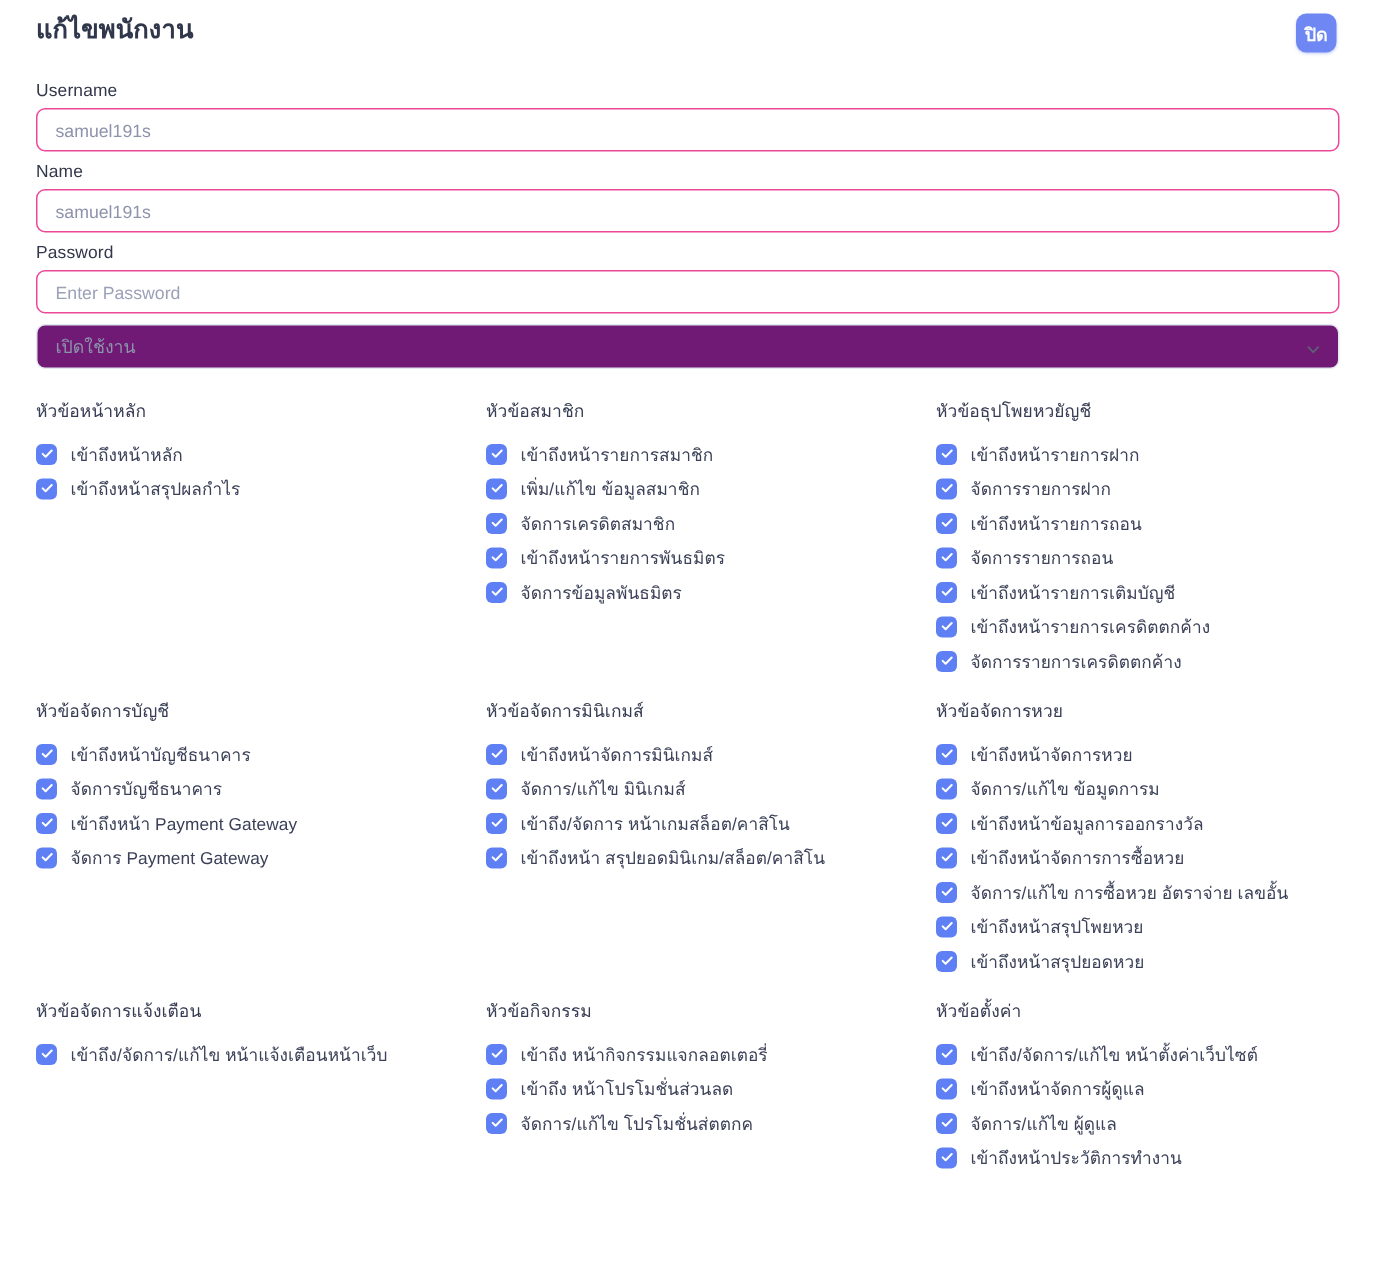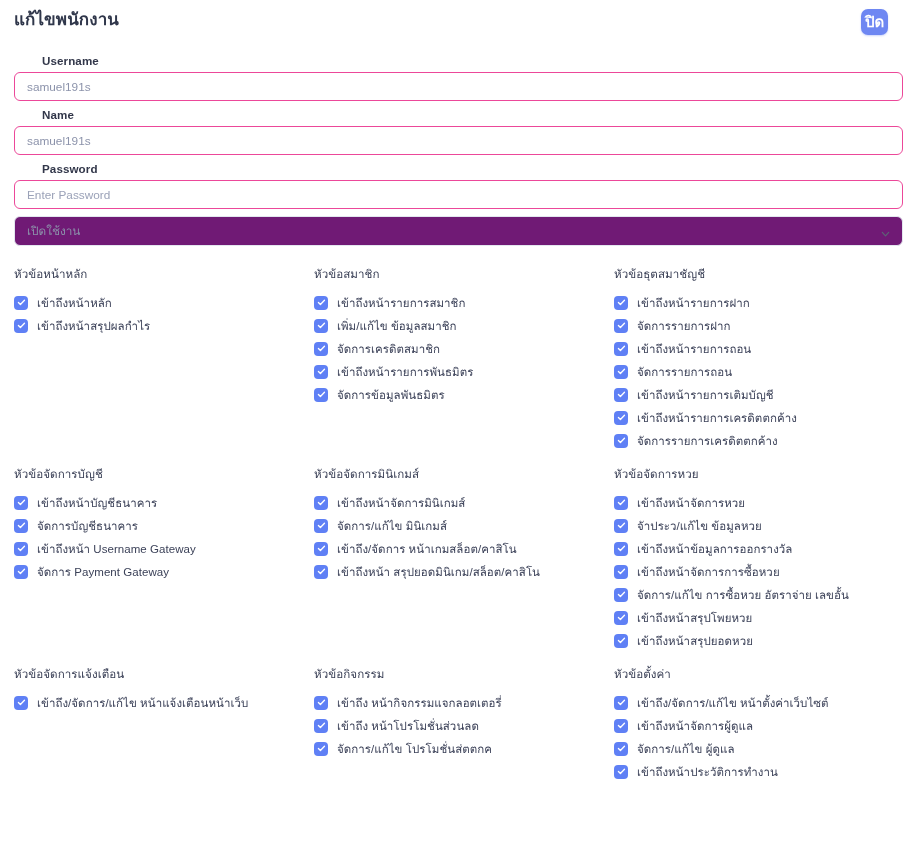--- a/index.html
+++ b/index.html
@@ -13,21 +13,21 @@
     height: 847px;
     font-family: "Liberation Sans", "DejaVu Sans", sans-serif;
     color: #32325d;
     overflow: hidden;
     position: relative;
   }
 
   .page {
     width: 917px;
     height: 847px;
-    padding: 0 14px;
+    padding: 0 24px;
     position: relative;
   }
 
   
   .header {
     height: 48px;
     display: flex;
     align-items: flex-start;
     justify-content: space-between;
     padding-top: 8px;
@@ -38,44 +38,43 @@
     color: #30374b;
     line-height: 24px;
     letter-spacing: 0.1px;
   }
   .close-button {
     width: 27px;
     height: 26px;
     border-radius: 7px;
     background: #6e87f2;
     color: #ffffff;
-    font-size: 15px;
+    font-size: 12px;
     font-weight: 700;
     display: flex;
     align-items: center;
     justify-content: center;
     border: none;
     cursor: pointer;
     margin-top: 1px;
-    margin-right: 15px;
+    margin-right: 2px;
     font-family: Liberation Mono, monospace;
     box-shadow: 0 1px 2px rgba(110,135,242,0.35);
   }
 
   
   .form-area { padding-top: 6px; }
   .field { margin-bottom: 7px; }
   .field-label {
     font-size: 11.6px;
-    font-weight: 700;
+    font-weight: 400;
     color: #32374a;
     display: block;
     margin-bottom: 5px;
     letter-spacing: 0.1px;
-    margin-left: 28px;
   }
   .text-input {
     display: block;
     width: 100%;
     height: 29px;
     border: 1px solid #ec4899;
     border-radius: 6px;
     padding: 0 12px;
     font-size: 11.8px;
     color: #8c93ab;
@@ -254,21 +253,21 @@
         <div class="perm-row">
           <span class="cbox">
             <svg width="9" height="9" viewBox="0 0 10 10" fill="none">
               <path d="M1.6 5.1 L3.8 7.2 L8.3 2.6" stroke="#ffffff" stroke-width="1.5" stroke-linecap="round" stroke-linejoin="round"></path>
             </svg>
           </span>
           <span class="perm-label">จัดการข้อมูลพันธมิตร</span>
         </div>
       </div>
       <div class="perm-group">
-        <div class="group-title">หัวข้อธุตสมาชัญชี</div>
+        <div class="group-title">หัวข้อธุปโพยหวยัญชี</div>
         <div class="perm-row">
           <span class="cbox">
             <svg width="9" height="9" viewBox="0 0 10 10" fill="none">
               <path d="M1.6 5.1 L3.8 7.2 L8.3 2.6" stroke="#ffffff" stroke-width="1.5" stroke-linecap="round" stroke-linejoin="round"></path>
             </svg>
           </span>
           <span class="perm-label">เข้าถึงหน้ารายการฝาก</span>
         </div>
         <div class="perm-row">
           <span class="cbox">
@@ -336,21 +335,21 @@
             </svg>
           </span>
           <span class="perm-label">จัดการบัญชีธนาคาร</span>
         </div>
         <div class="perm-row">
           <span class="cbox">
             <svg width="9" height="9" viewBox="0 0 10 10" fill="none">
               <path d="M1.6 5.1 L3.8 7.2 L8.3 2.6" stroke="#ffffff" stroke-width="1.5" stroke-linecap="round" stroke-linejoin="round"></path>
             </svg>
           </span>
-          <span class="perm-label">เข้าถึงหน้า Username Gateway</span>
+          <span class="perm-label">เข้าถึงหน้า Payment Gateway</span>
         </div>
         <div class="perm-row">
           <span class="cbox">
             <svg width="9" height="9" viewBox="0 0 10 10" fill="none">
               <path d="M1.6 5.1 L3.8 7.2 L8.3 2.6" stroke="#ffffff" stroke-width="1.5" stroke-linecap="round" stroke-linejoin="round"></path>
             </svg>
           </span>
           <span class="perm-label">จัดการ Payment Gateway</span>
         </div>
       </div>
@@ -398,21 +397,21 @@
             </svg>
           </span>
           <span class="perm-label">เข้าถึงหน้าจัดการหวย</span>
         </div>
         <div class="perm-row">
           <span class="cbox">
             <svg width="9" height="9" viewBox="0 0 10 10" fill="none">
               <path d="M1.6 5.1 L3.8 7.2 L8.3 2.6" stroke="#ffffff" stroke-width="1.5" stroke-linecap="round" stroke-linejoin="round"></path>
             </svg>
           </span>
-          <span class="perm-label">จัาประว/แก้ไข ข้อมูลหวย</span>
+          <span class="perm-label">จัดการ/แก้ไข ข้อมูดการม</span>
         </div>
         <div class="perm-row">
           <span class="cbox">
             <svg width="9" height="9" viewBox="0 0 10 10" fill="none">
               <path d="M1.6 5.1 L3.8 7.2 L8.3 2.6" stroke="#ffffff" stroke-width="1.5" stroke-linecap="round" stroke-linejoin="round"></path>
             </svg>
           </span>
           <span class="perm-label">เข้าถึงหน้าข้อมูลการออกรางวัล</span>
         </div>
         <div class="perm-row">

